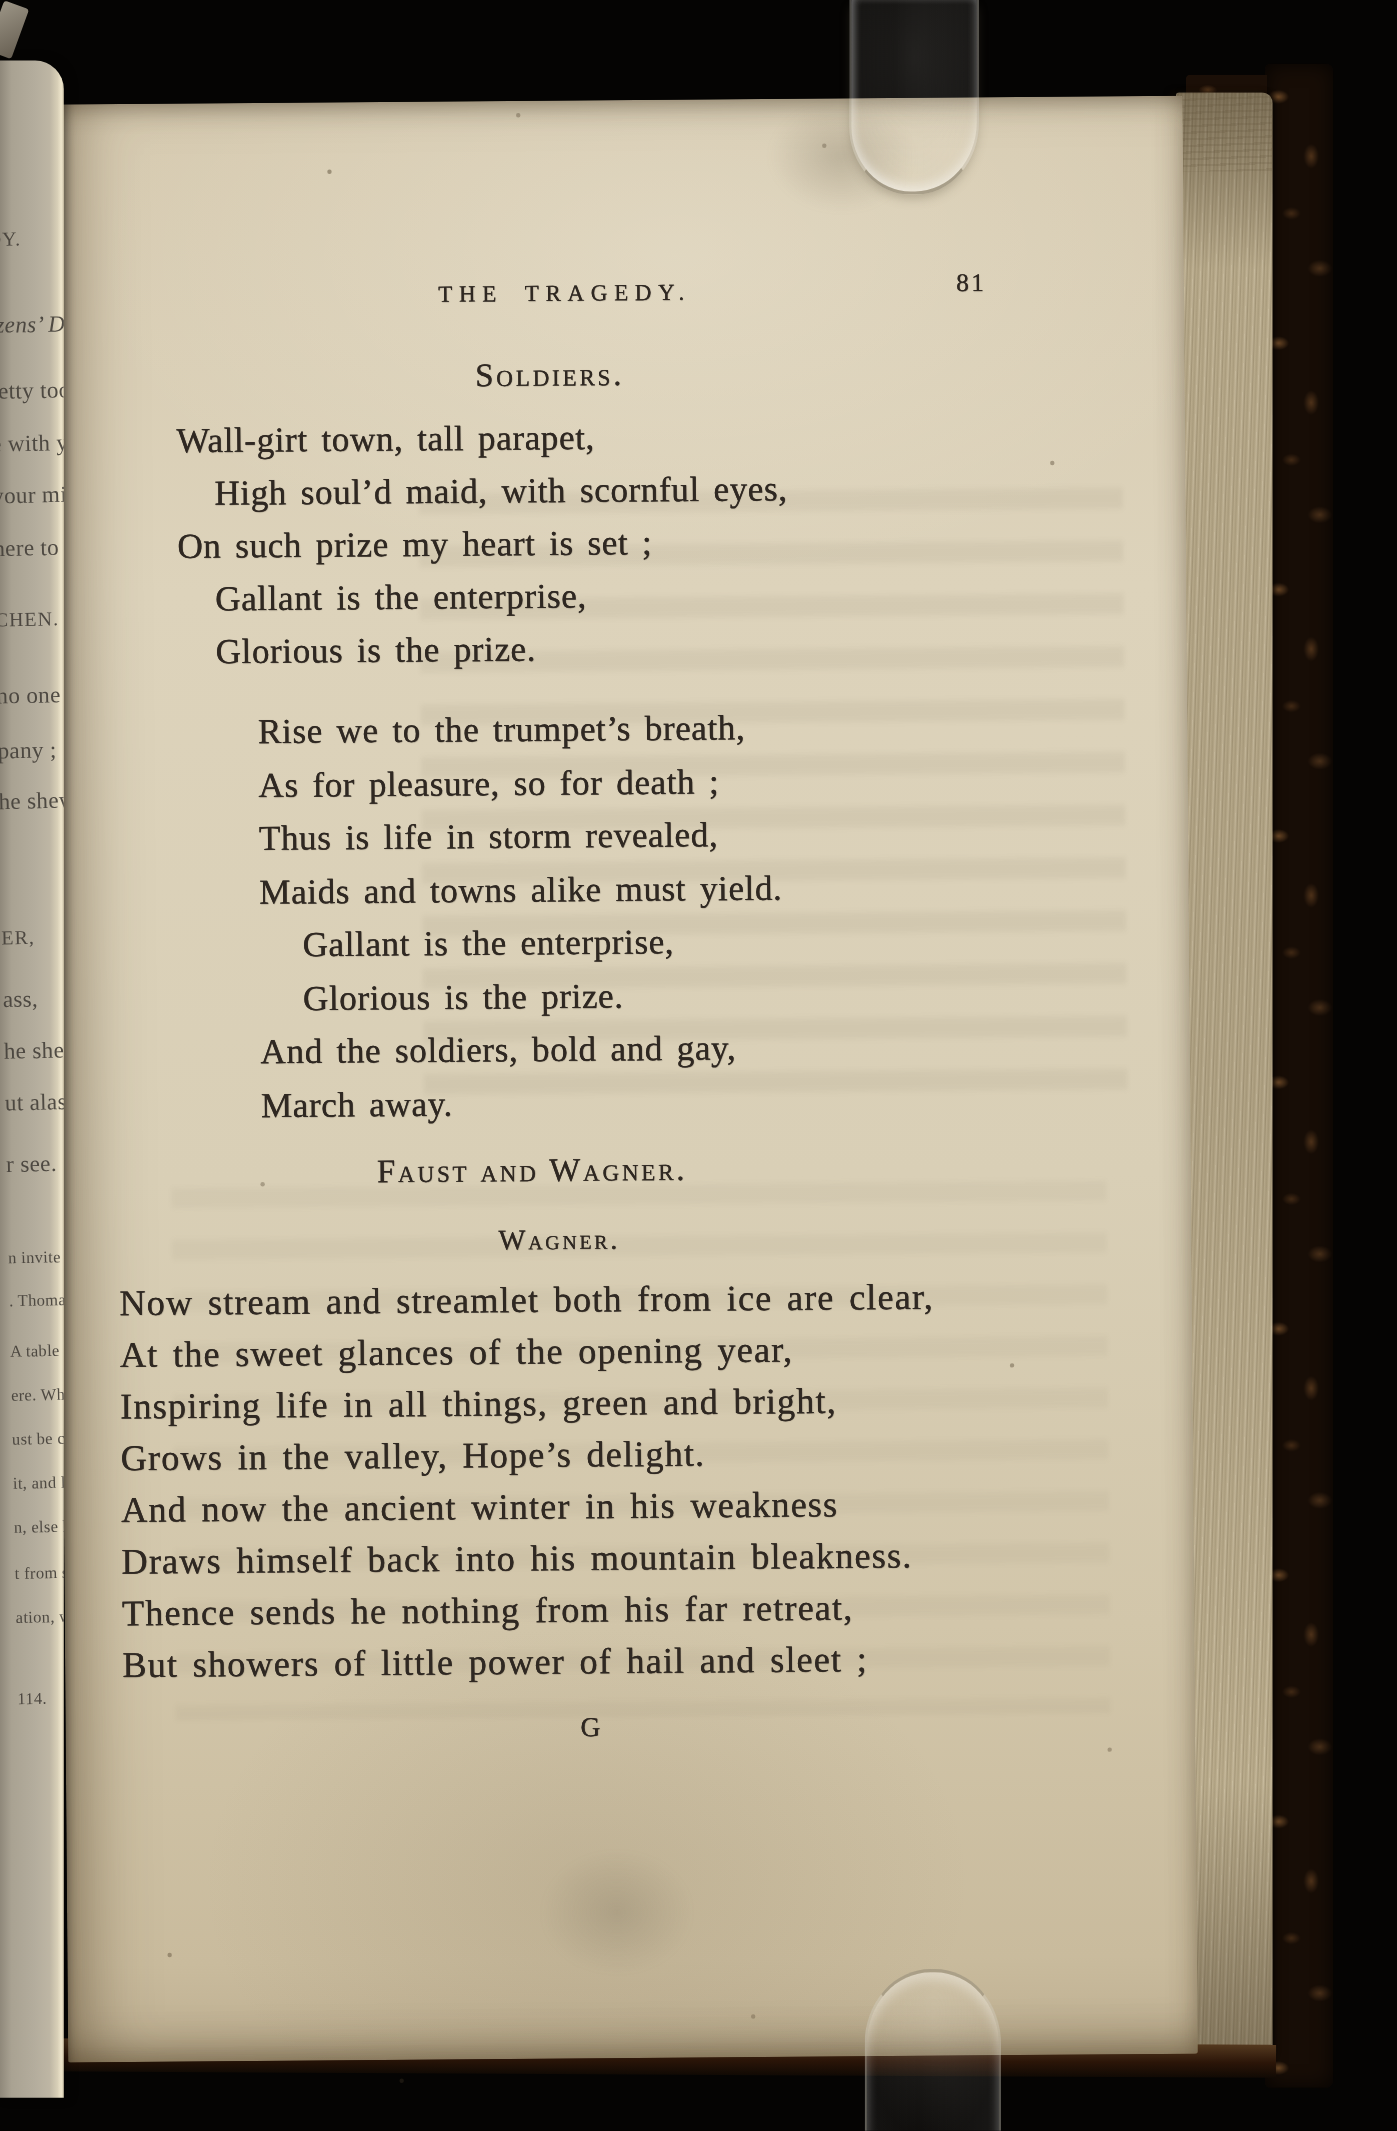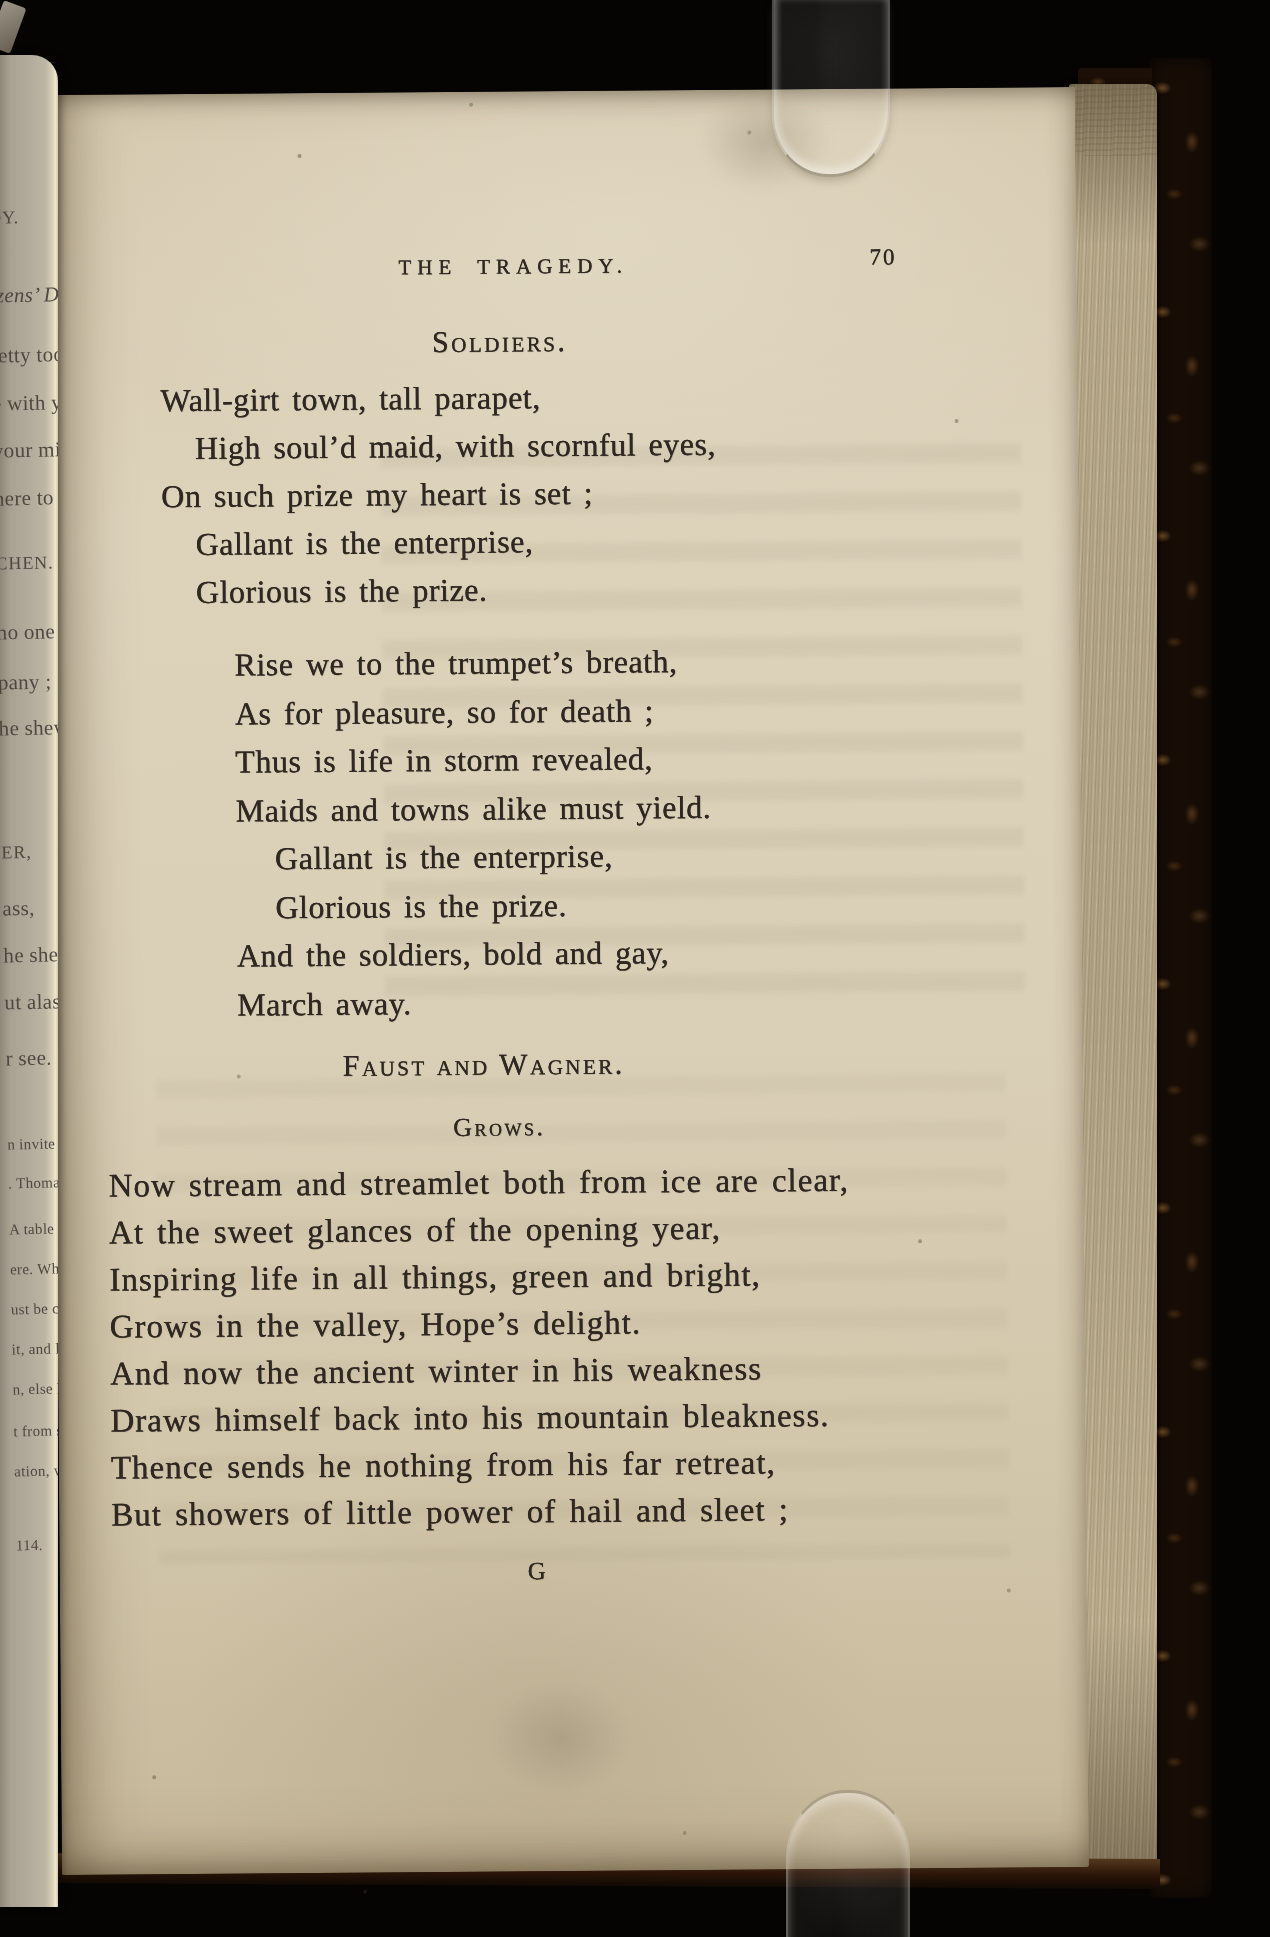--- a/index.html
+++ b/index.html
@@ -169,21 +169,21 @@
     </div>
   </div>
 
   <div class="page">
     <div class="ghost ghost-a"></div>
     <div class="ghost ghost-b"></div>
     <div class="smudge"></div>
     <div class="specks"></div>
 
     <div class="txt running-title">THE TRAGEDY.</div>
-    <div class="txt page-number">70</div>
+    <div class="txt page-number">81</div>
 
     <div class="txt sc h-soldiers">Soldiers.</div>
 
     <div class="txt stanza stanza-1">
       <div class="line">Wall-girt town, tall parapet,</div>
       <div class="line in1">High soul’d maid, with scornful eyes,</div>
       <div class="line">On such prize my heart is set ;</div>
       <div class="line in1">Gallant is the enterprise,</div>
       <div class="line in1">Glorious is the prize.</div>
     </div>
@@ -193,21 +193,21 @@
       <div class="line">As for pleasure, so for death ;</div>
       <div class="line">Thus is life in storm revealed,</div>
       <div class="line">Maids and towns alike must yield.</div>
       <div class="line in2">Gallant is the enterprise,</div>
       <div class="line in2">Glorious is the prize.</div>
       <div class="line">And the soldiers, bold and gay,</div>
       <div class="line">March away.</div>
     </div>
 
     <div class="txt sc h-scene">Faust and Wagner.</div>
-    <div class="txt sc h-speaker">Grows.</div>
+    <div class="txt sc h-speaker">Wagner.</div>
 
     <div class="txt speech">
       <div class="line">Now stream and streamlet both from ice are clear,</div>
       <div class="line">At the sweet glances of the opening year,</div>
       <div class="line">Inspiring life in all things, green and bright,</div>
       <div class="line">Grows in the valley, Hope’s delight.</div>
       <div class="line">And now the ancient winter in his weakness</div>
       <div class="line">Draws himself back into his mountain bleakness.</div>
       <div class="line">Thence sends he nothing from his far retreat,</div>
       <div class="line">But showers of little power of hail and sleet ;</div>

